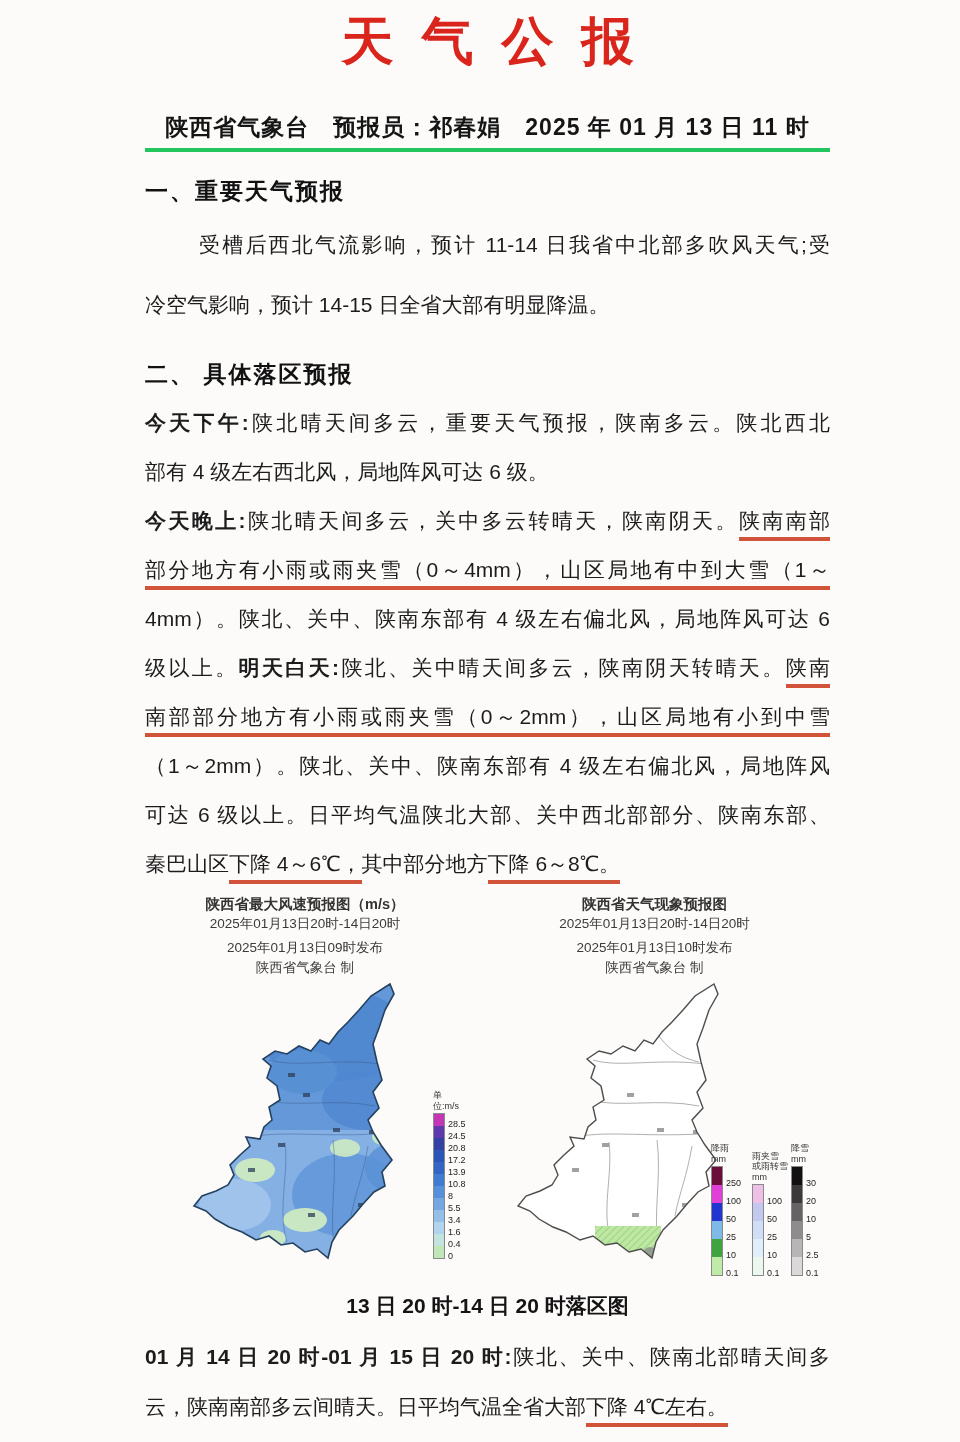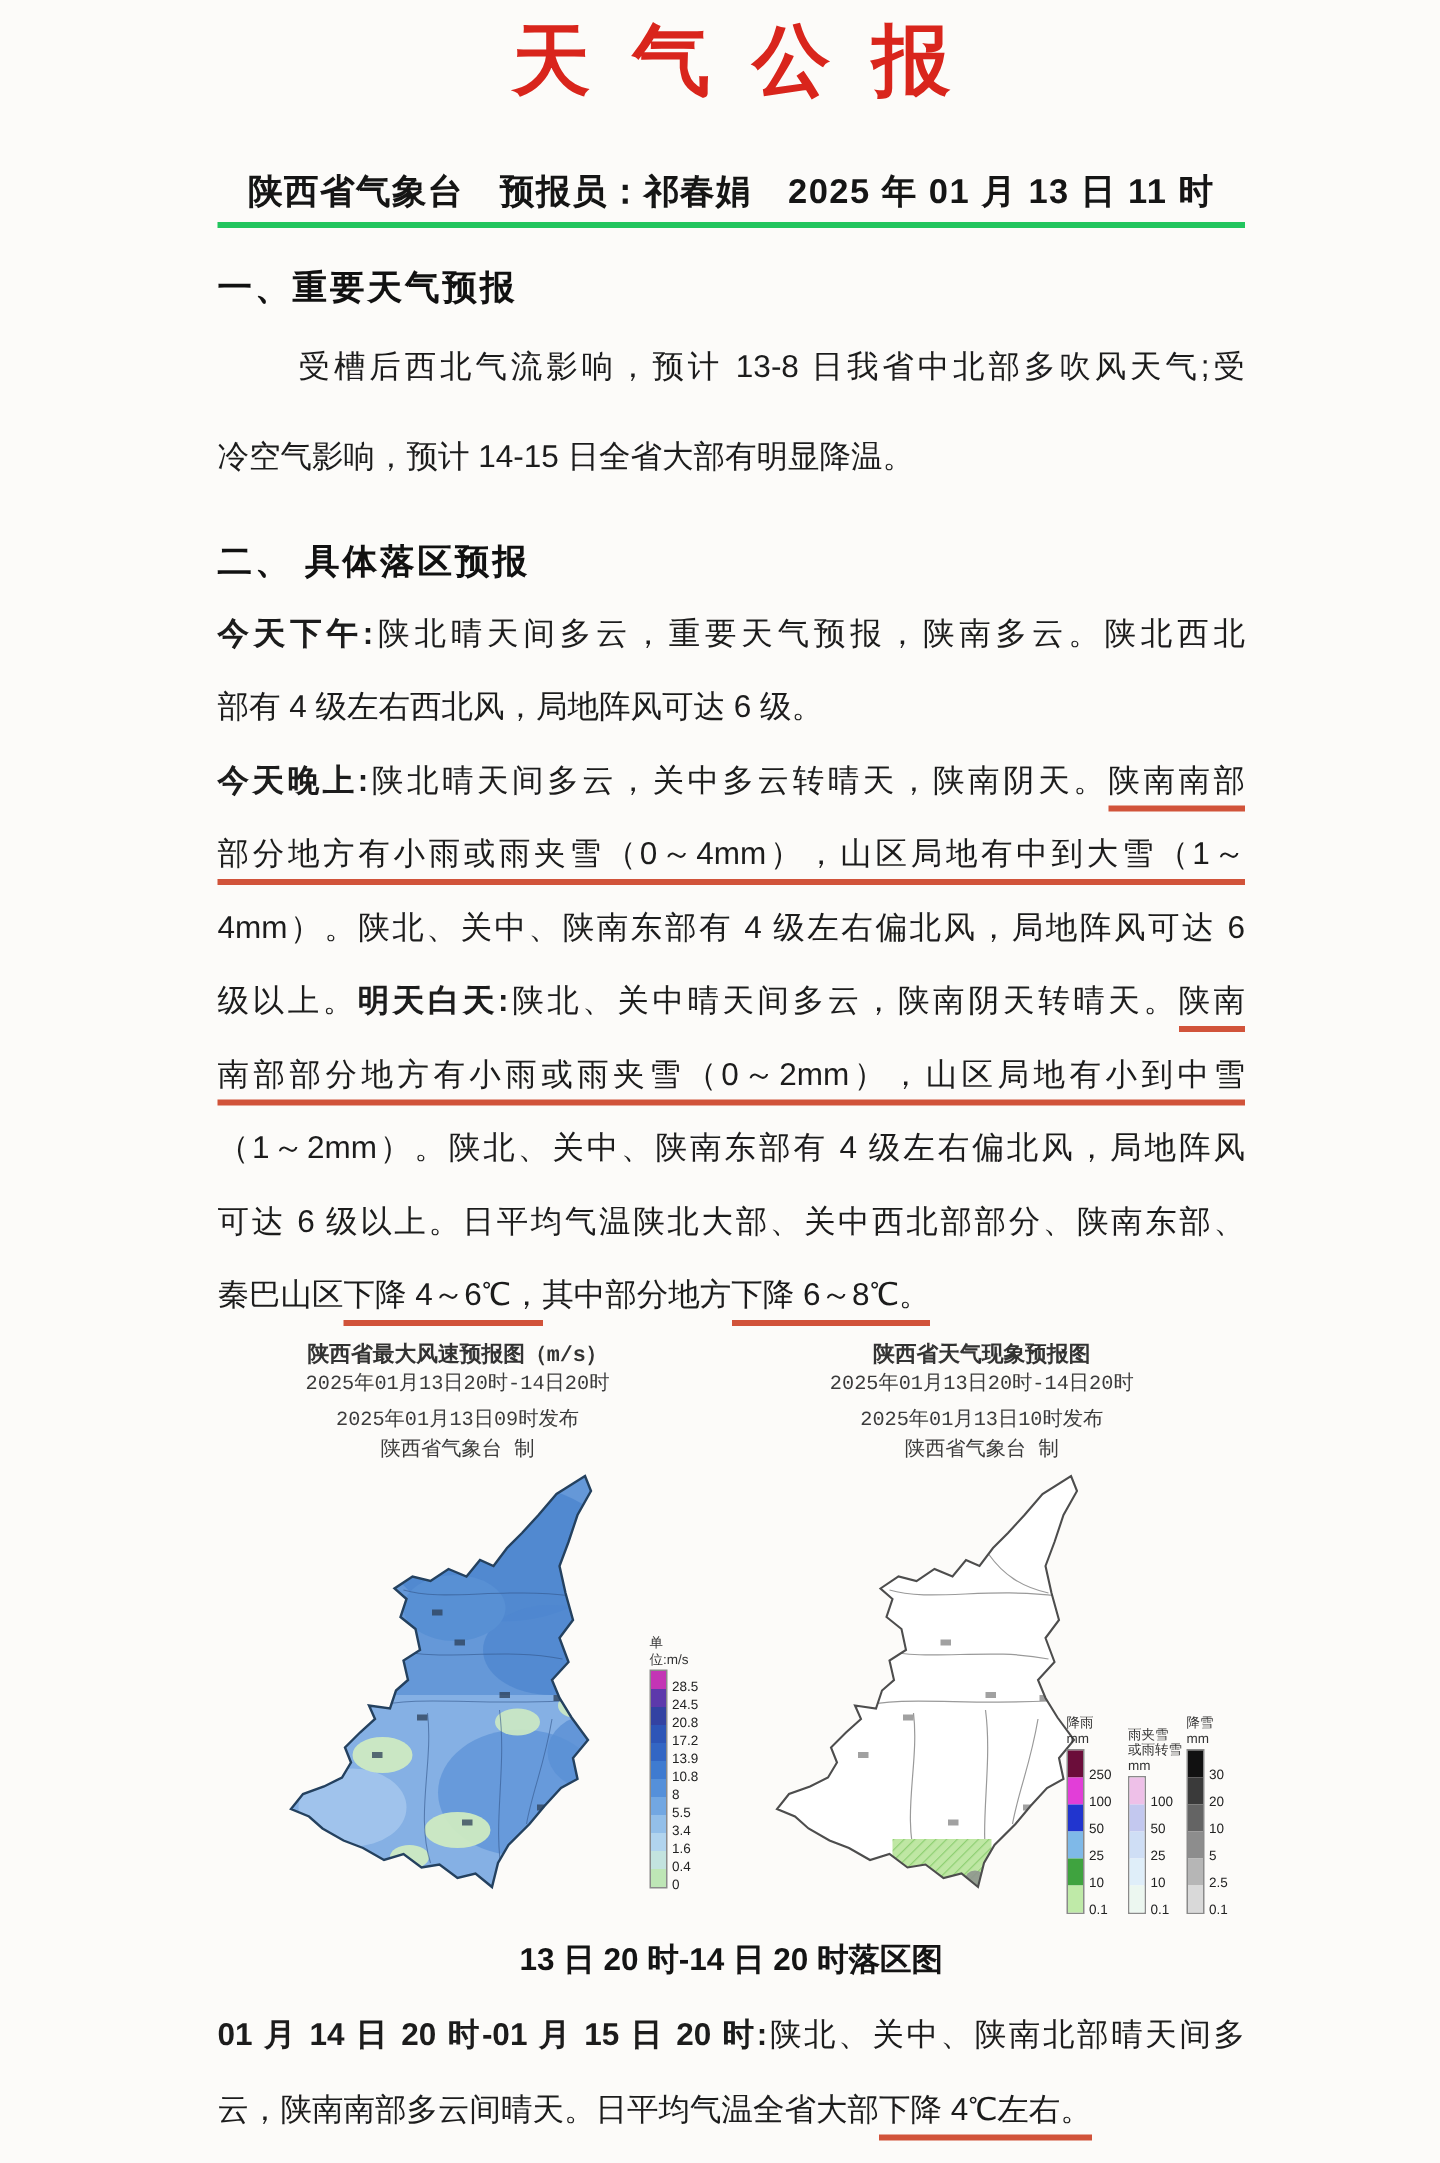--- a/index.html
+++ b/index.html
@@ -15,21 +15,21 @@
   .jl{text-align-last:justify;}
   .ind{text-indent:54px;}
   .intro .tline{line-height:60px;}
   .body2 .tline{line-height:49px;}
   .outro .tline{line-height:50px;}
   .b{font-weight:bold;}
   .ul{background-image:linear-gradient(#d1533a,#d1533a);background-repeat:no-repeat;background-size:100% 4px;background-position:0 100%;padding-bottom:9px;}
   .maps{display:flex;margin-top:6px;}
   .map-col-left{width:330px;}
   .map-col-right{width:390px;margin-left:14px;}
-  .map-caption{text-align:center;color:#3b3b3b;font-family:Liberation Mono, monospace;}
+  .map-caption{text-align:center;color:#3b3b3b;}
   .map-caption div{font-size:13.5px;line-height:20px;}
   .map-caption div:first-child{font-size:14.5px;font-weight:bold;color:#333;}
   .map-caption div:nth-child(3){margin-top:4px;}
   .map-box{position:relative;height:302px;margin-top:2px;}
   .map-box svg{display:block;}
   .legend{position:absolute;color:#2a2a2a;}
   .lg-head{font-size:9px;line-height:10.5px;color:#333;margin-bottom:2px;display:flex;flex-direction:column;justify-content:flex-end;}
   .rt .lg-head{height:34px;}
   .lg-row{display:flex;}
   .lg-bar{width:10px;border:1px solid #8a8a8a;box-sizing:content-box;}
@@ -43,21 +43,21 @@
 <body>
 
 <div class="page">
   <div class="content">
     <h1 class="title">天气公报</h1>
 
     <div class="subtitle">陕西省气象台　预报员：祁春娟　2025 年 01 月 13 日 11 时</div>
 
     <div class="h2">一、重要天气预报</div>
     <div class="para intro">
-        <div class="tline jl ind"><span>受槽后西北气流影响，预计 13-8 日我省中北部多吹风天气;受</span></div>
+        <div class="tline jl ind"><span>受槽后西北气流影响，预计 11-14 日我省中北部多吹风天气;受</span></div>
         <div class="tline"><span>冷空气影响，预计 14-15 日全省大部有明显降温。</span></div>
       </div>
 
     <div class="h2">二、 具体落区预报</div>
     <div class="para body2">
         <div class="tline jl"><span class="b">今天下午:</span><span>陕北晴天间多云，重要天气预报，陕南多云。陕北西北</span></div>
         <div class="tline"><span>部有 4 级左右西北风，局地阵风可达 6 级。</span></div>
         <div class="tline jl"><span class="b">今天晚上:</span><span>陕北晴天间多云，关中多云转晴天，陕南阴天。</span><span class="ul">陕南南部</span></div>
         <div class="tline jl"><span class="ul">部分地方有小雨或雨夹雪（0～4mm），山区局地有中到大雪（1～</span></div>
         <div class="tline jl"><span>4mm）。陕北、关中、陕南东部有 4 级左右偏北风，局地阵风可达 6</span></div>

